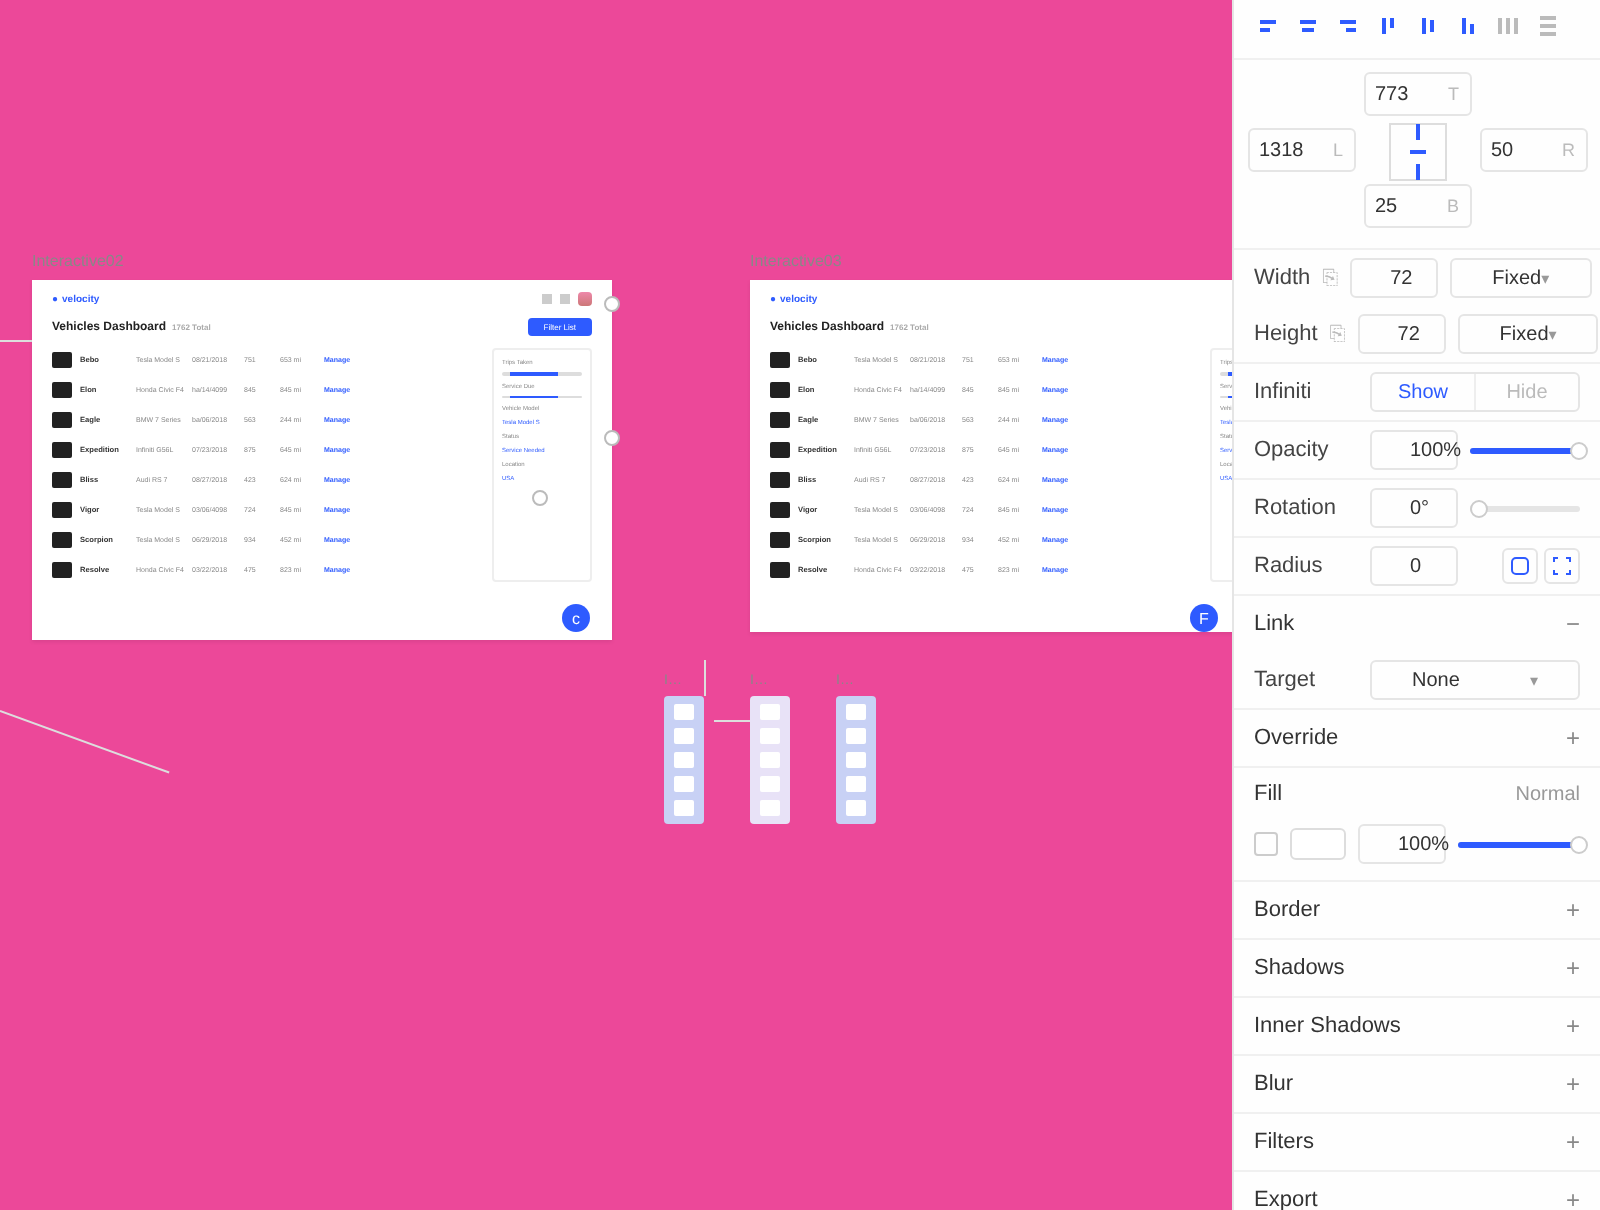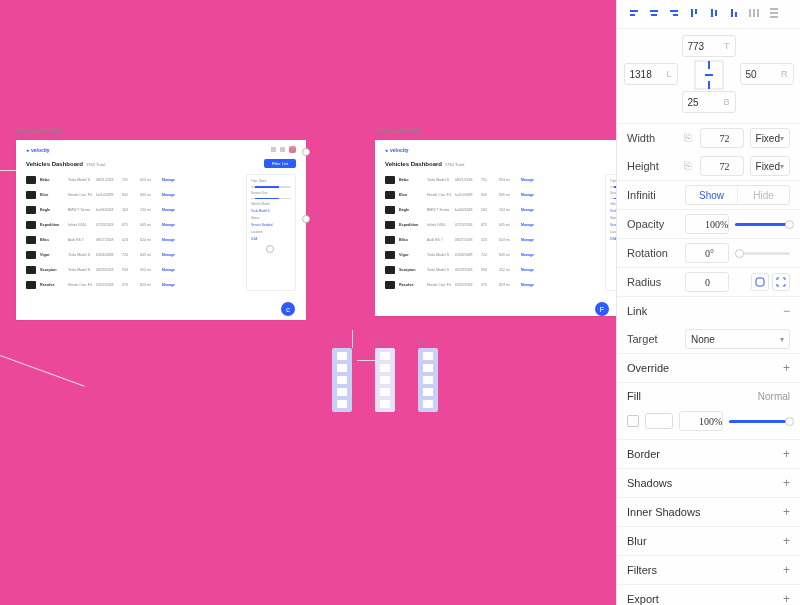--- a/index.html
+++ b/index.html
@@ -65,22 +65,22 @@
 
 .pad-grid { display: grid; grid-template-columns: 54px 54px 54px; grid-template-rows: 24px 24px 24px; gap: 4px; justify-content: center; padding: 6px 4px 8px; }
 .inp { height: 22px; border: 1px solid #e5e5e5; border-radius: 3px; display: flex; align-items: center; padding: 0 5px; font-size: 10px; color: #333; }
 .inp .suffix { margin-left: auto; color: #bbb; font-size: 9px; }
 .pad-center { display: flex; align-items: center; justify-content: center; }
 .pad-center svg { width: 36px; height: 36px; }
 
 .prop-row { display: flex; align-items: center; padding: 4px 10px; gap: 6px; min-height: 26px; }
 .prop-row.sep { border-top: 1px solid #f0f0f0; }
 .prop-label { width: 52px; color: #444; font-size: 11px; }
-.num-inp { width: 44px; height: 20px; border: 1px solid #e5e5e5; border-radius: 3px; padding: 0 19px; font-size: 10px; color: #333; display:flex; align-items:center;font-family:Liberation Serif, serif; }
-.sel { flex: 1; height: 20px; border: 1px solid #e5e5e5; border-radius: 3px; padding: 0 5px; font-size: 10px; display: flex; align-items: center; justify-content: space-between; color:#333; }
+.num-inp { width: 44px; height: 20px; border: 1px solid #e5e5e5; border-radius: 3px; padding: 0 19px; font-size: 10px; color: #333; display:flex; align-items:center; }
+.sel { flex: 1; height: 20px; border: 1px solid #e5e5e5; border-radius: 3px; padding: 0 20px; font-size: 10px; display: flex; align-items: center; justify-content: space-between; color:#333; }
 .sel .chev { color: #999; font-size: 8px; }
 .lock { width: 12px; text-align: center; color: #bbb; font-size: 10px; }
 
 .seg { display: flex; flex: 1; border: 1px solid #e5e5e5; border-radius: 3px; overflow: hidden; height: 20px; }
 .seg div { flex: 1; display: flex; align-items: center; justify-content: center; font-size: 10px; }
 .seg .active { color: #2e5bff; }
 .seg .inactive { color: #bbb; border-left: 1px solid #eee; }
 
 .slider-h { flex: 1; height: 3px; background: #e5e5e5; border-radius: 2px; position: relative; }
 .slider-h .fill { position: absolute; left: 0; top: 0; bottom: 0; border-radius: 2px; background: #2e5bff; }

